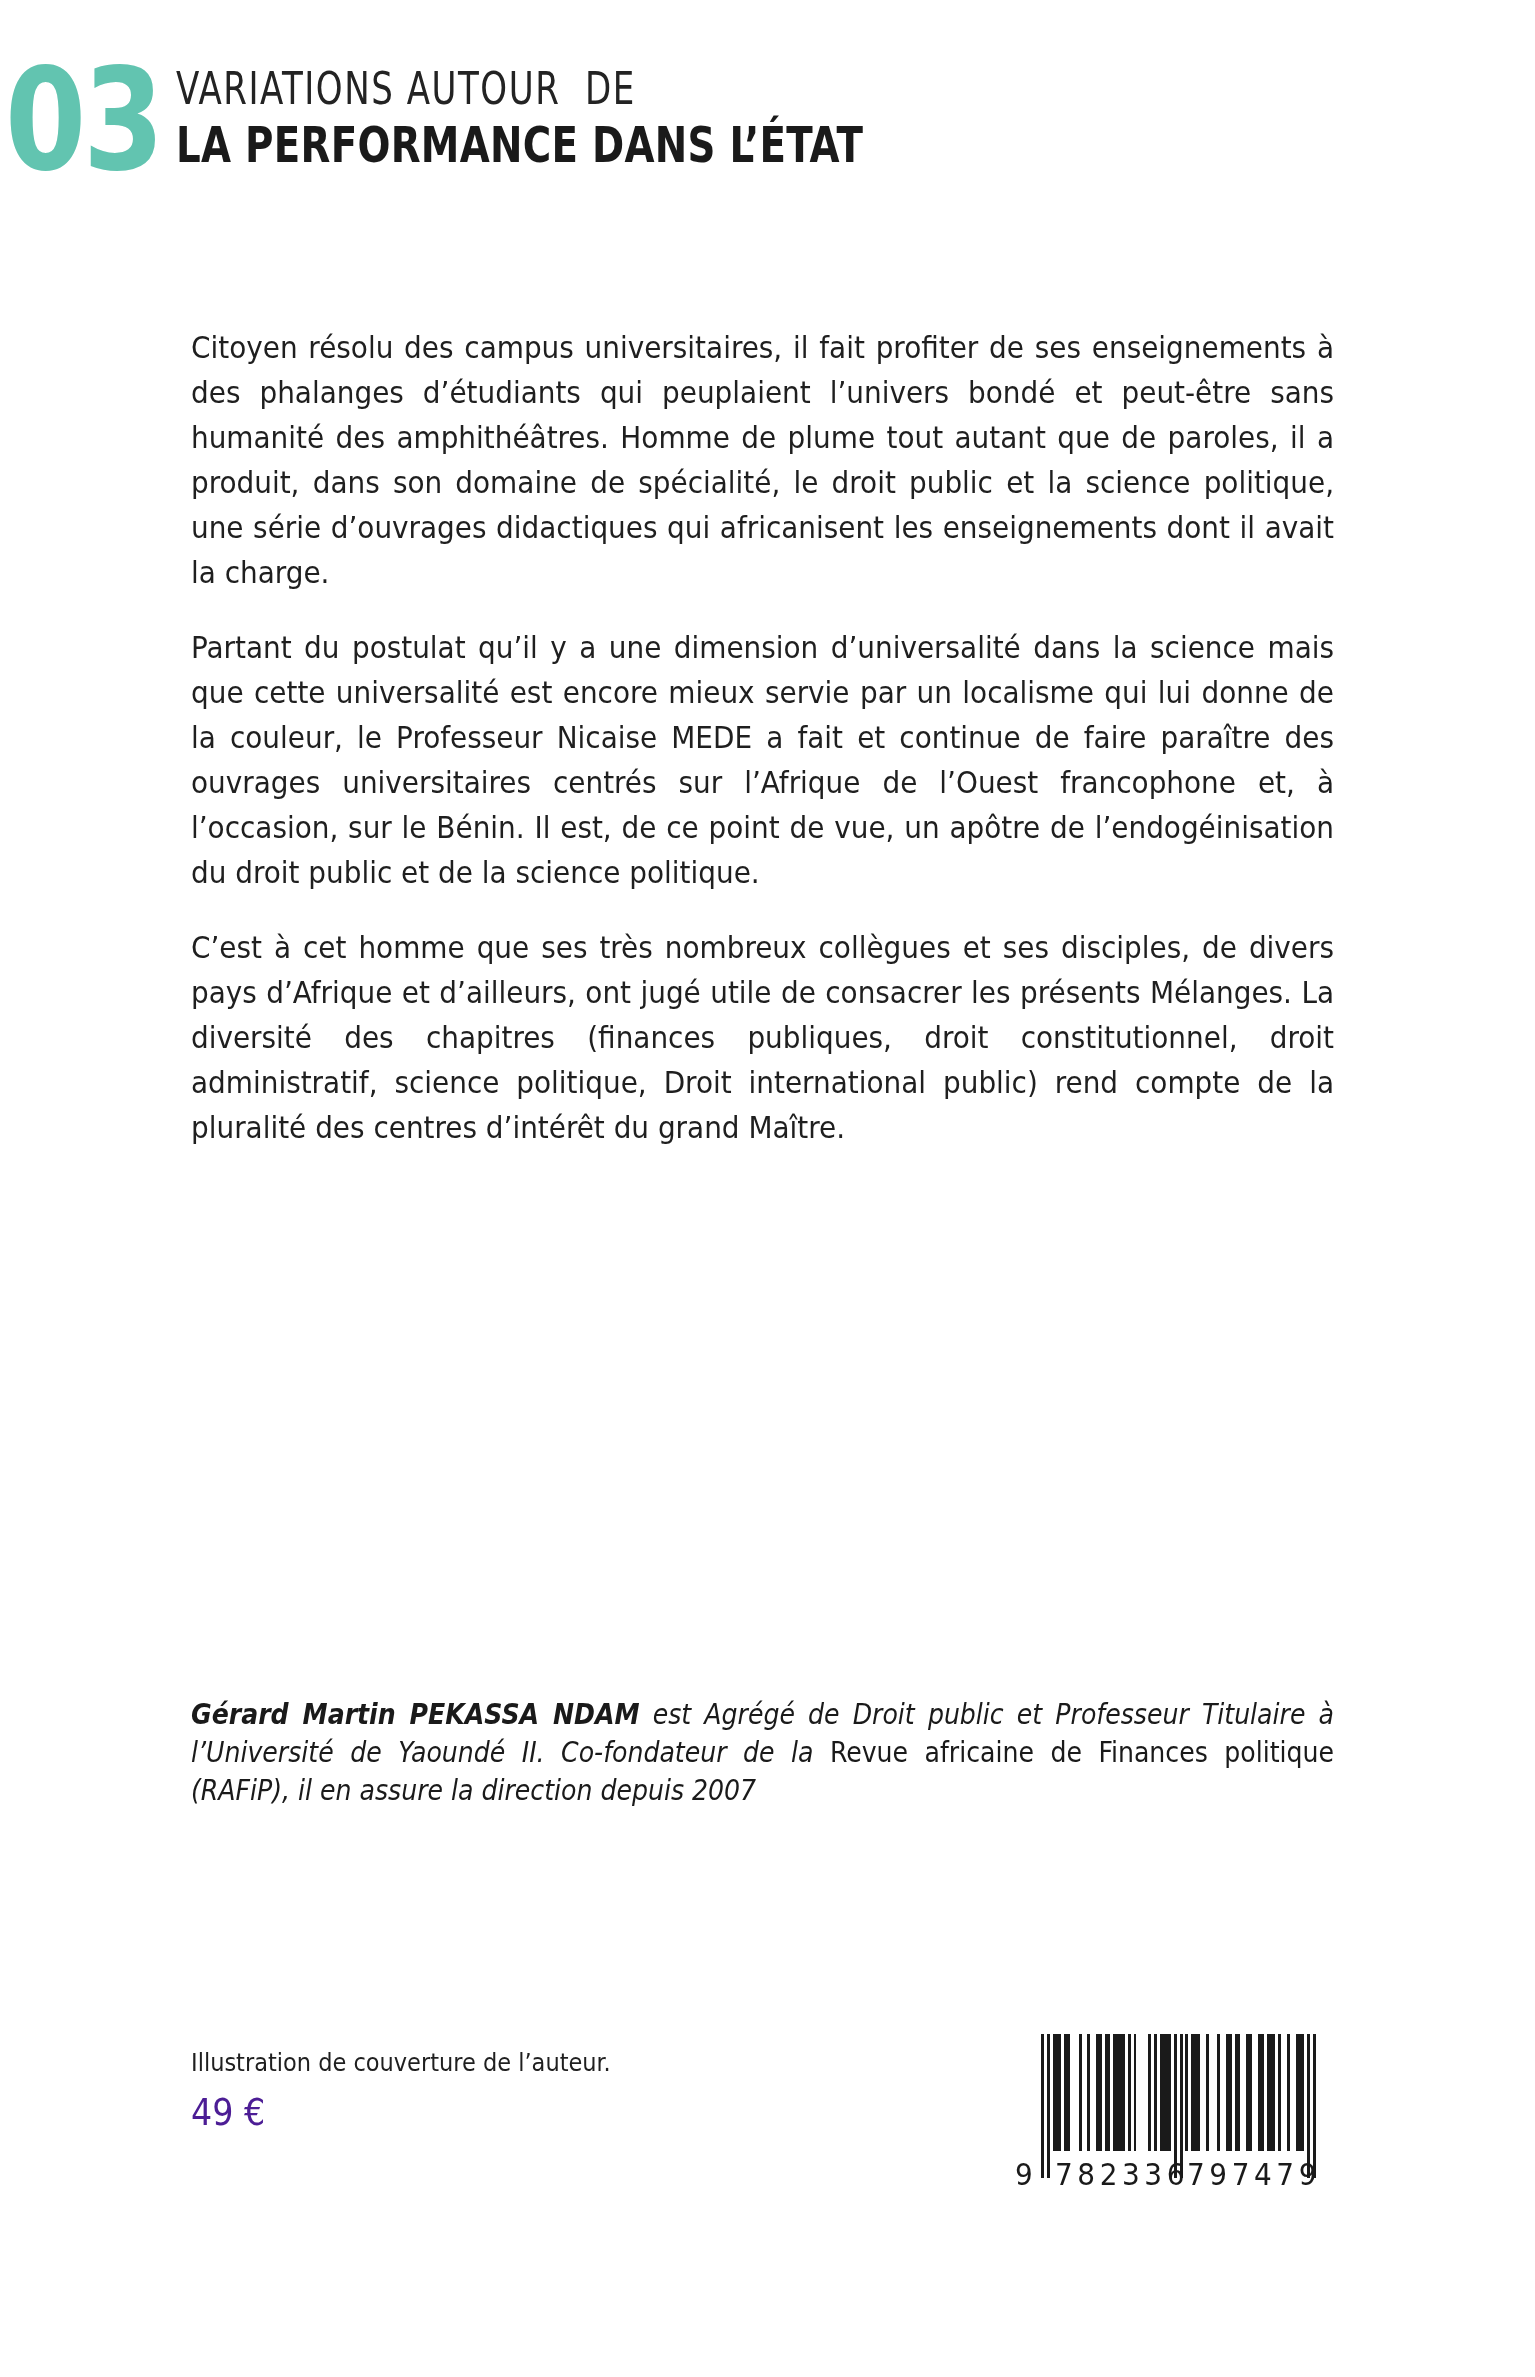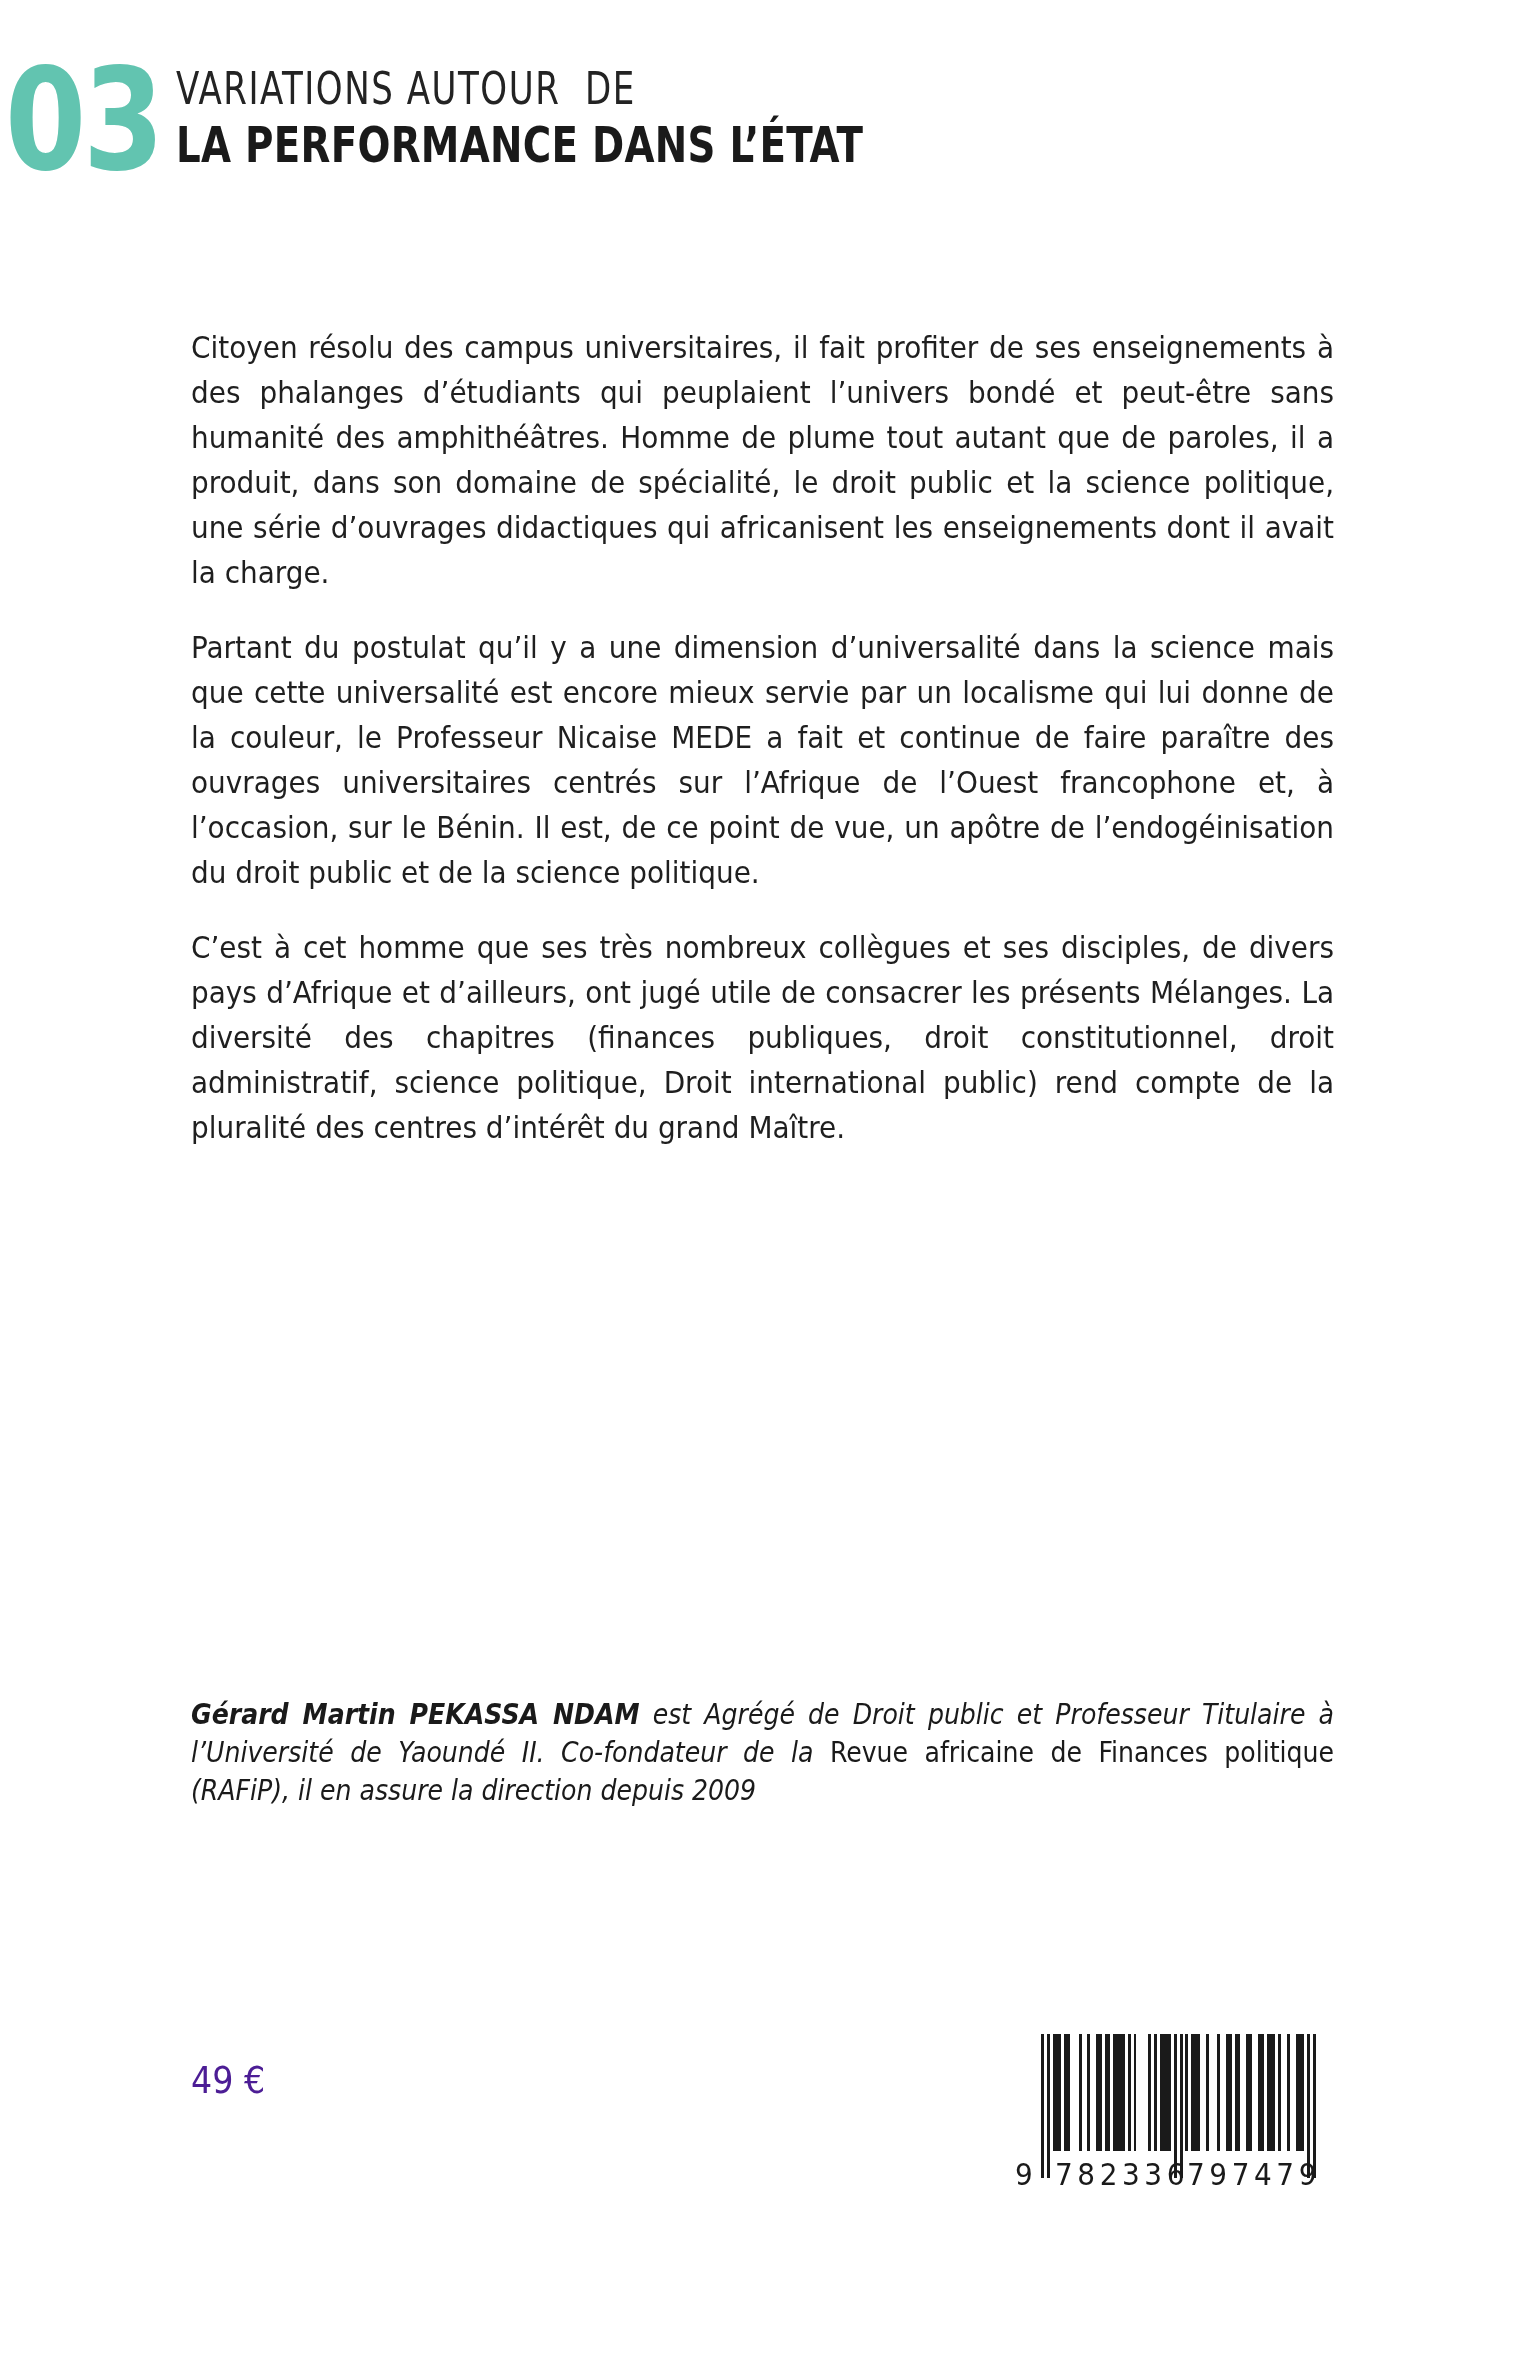--- a/index.html
+++ b/index.html
@@ -216,23 +216,24 @@
     <div class="title-line-2">LA PERFORMANCE DANS L’ÉTAT</div>
   </div>
 </div>
 
 <div class="blurb">
   <p class="para">Citoyen résolu des campus universitaires, il fait profiter de ses enseignements à des phalanges d’étudiants qui peuplaient l’univers bondé et peut-être sans humanité des amphithéâtres. Homme de plume tout autant que de paroles, il a produit, dans son domaine de spécialité, le droit public et la science politique, une série d’ouvrages didactiques qui africanisent les enseignements dont il avait la charge.</p>
   <p class="para">Partant du postulat qu’il y a une dimension d’universalité dans la science mais que cette universalité est encore mieux servie par un localisme qui lui donne de la couleur, le Professeur Nicaise MEDE a fait et continue de faire paraître des ouvrages universitaires centrés sur l’Afrique de l’Ouest francophone et, à l’occasion, sur le Bénin. Il est, de ce point de vue, un apôtre de l’endogéinisation du droit public et de la science politique.</p>
   <p class="para tight">C’est à cet homme que ses très nombreux collègues et ses disciples, de divers pays d’Afrique et d’ailleurs, ont jugé utile de consacrer les présents Mélanges. La diversité des chapitres (finances publiques, droit constitutionnel, droit administratif, science politique, Droit international public) rend compte de la pluralité des centres d’intérêt du grand Maître.</p>
 </div>
 
-<div class="bio"><span class="nm">Gérard Martin PEKASSA NDAM</span><span class="it"> est Agrégé de Droit public et Professeur Titulaire à l’Université de Yaoundé II. Co-fondateur de la </span><span class="rg">Revue africaine de Finances politique </span><span class="it">(RAFiP), il en assure la direction depuis 2009</span></div>
+<div class="bio"><span class="nm">Gérard Martin PEKASSA NDAM</span><span class="it"> est Agrégé de Droit public et Professeur Titulaire à l’Université de Yaoundé II. Co-fondateur de la </span><span class="rg">Revue africaine de Finances politique </span><span class="it">(RAFiP), il en assure la direction depuis 2007</span></div>
 
 <div class="footer">
+  <div class="credit">Illustration de couverture de l’auteur.</div>
   <div class="price">49 €</div>
 </div>
 
 <div class="barcode-wrap">
   <div class="barcode-bars" id="barcode-bars">
       <span class="bar sp" style="width: 26px;"></span>
       <span class="bar guard" style="width: 2.9px;"></span>
       <span class="bar sp guard" style="width: 2.9px;"></span>
       <span class="bar guard" style="width: 2.9px;"></span>
       <span class="bar sp" style="width: 2.9px;"></span>

